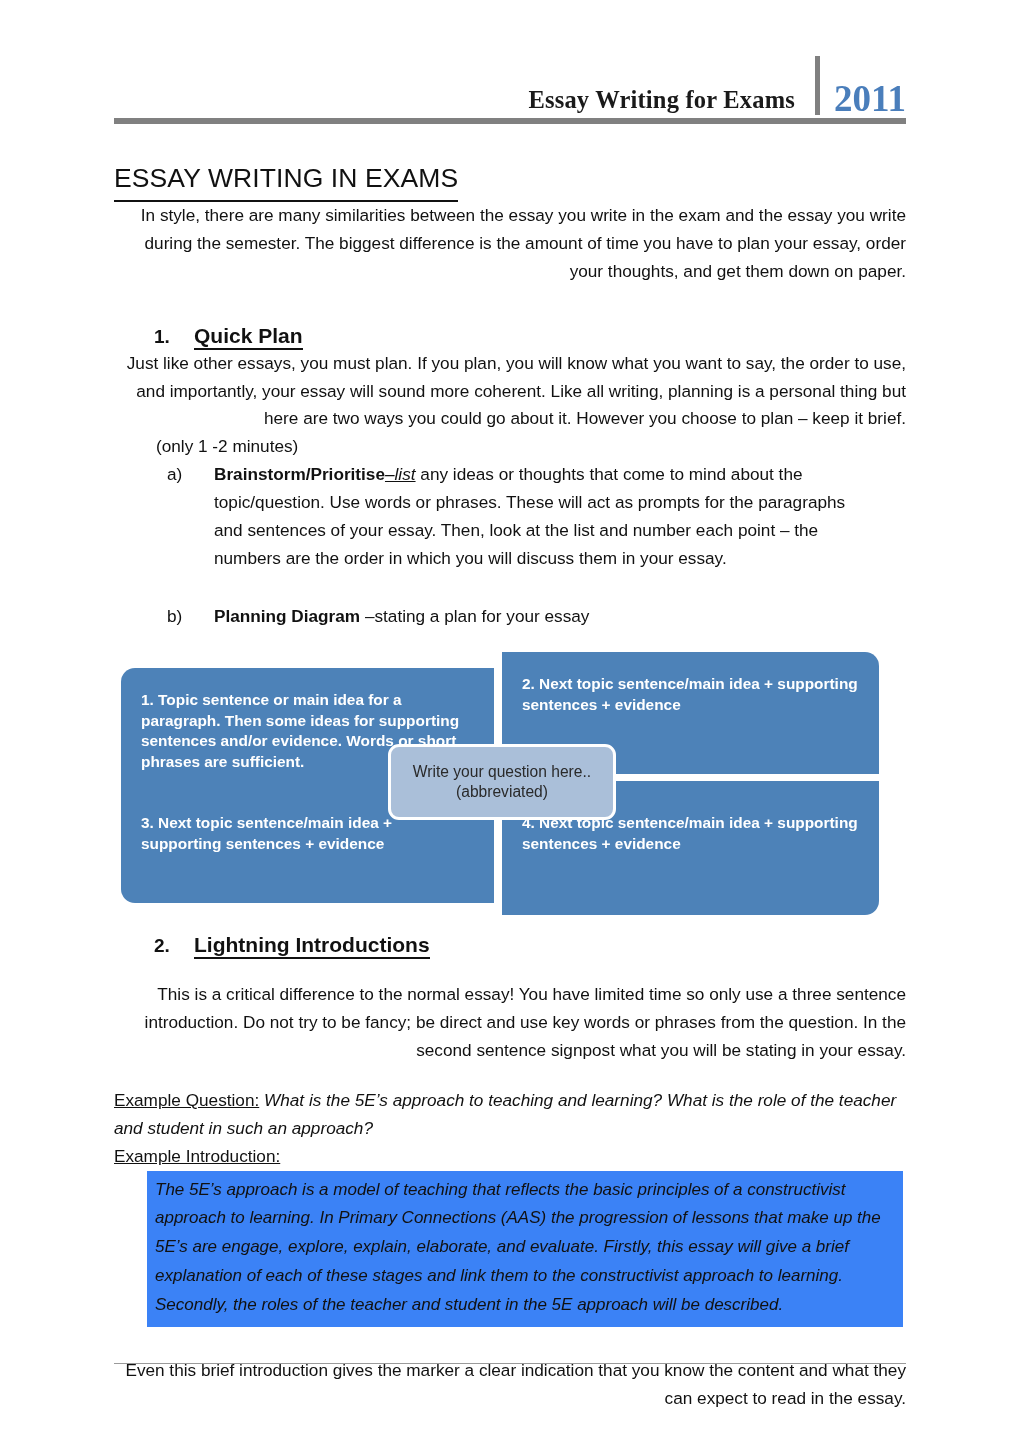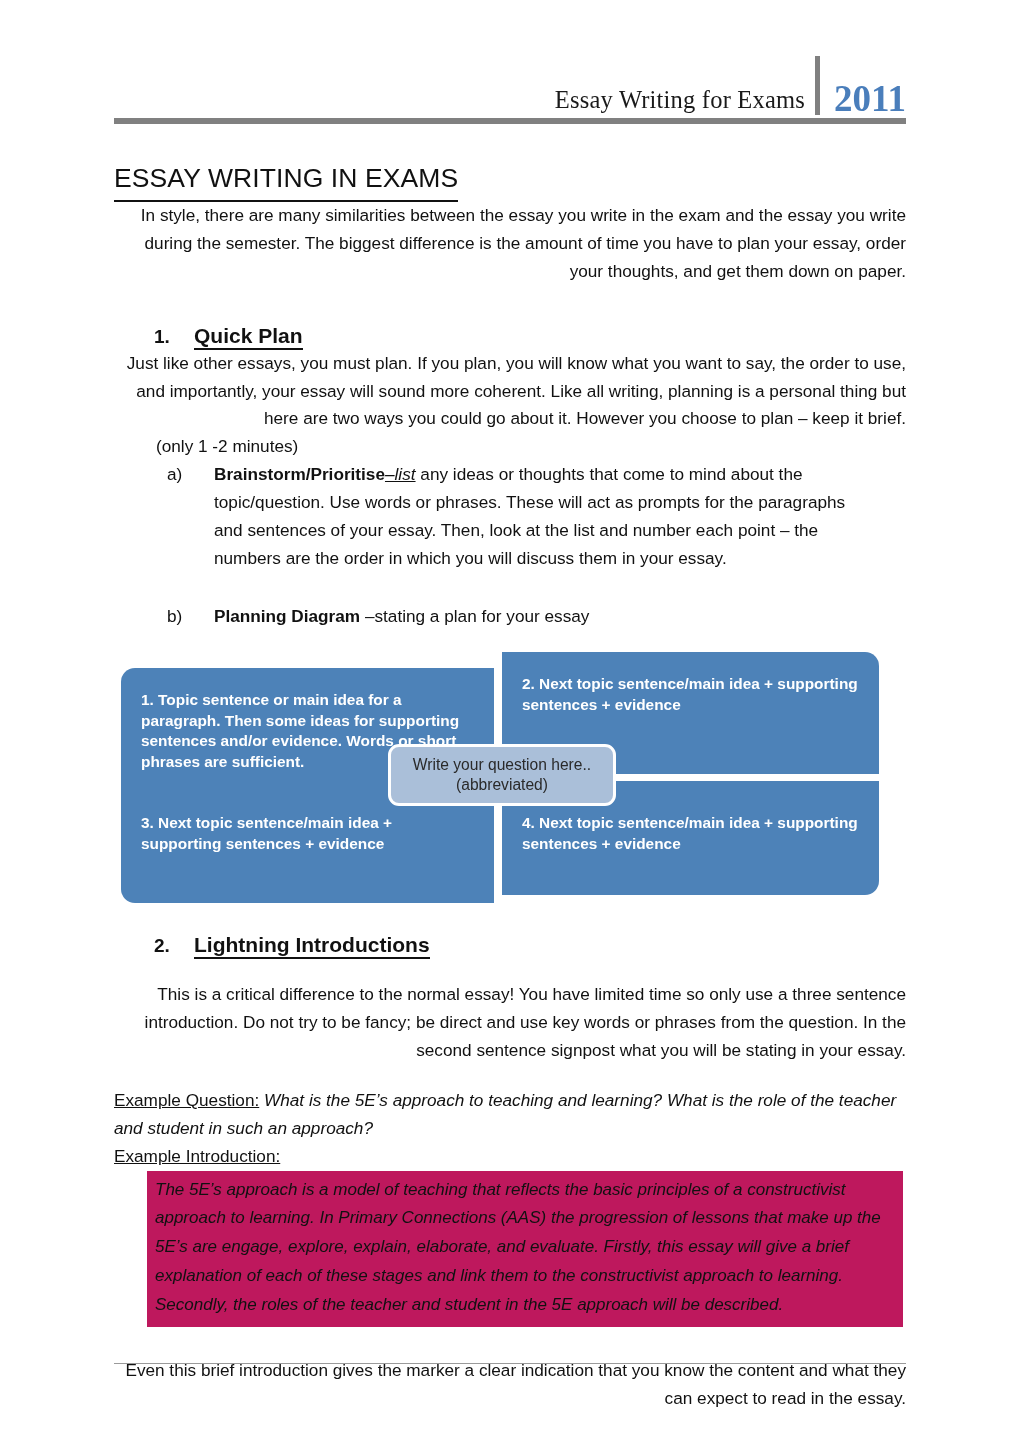--- a/index.html
+++ b/index.html
@@ -28,24 +28,24 @@
     position: relative;
     padding-top: 52px;
     height: 62px;
     display: flex;
     align-items: flex-end;
     justify-content: flex-end;
   }
   .header-title {
     font-family: "Liberation Serif", serif;
     font-size: 24.5px;
-    font-weight: normal;
+    font-weight: bold;
     color: #1a1a1a;
     letter-spacing: .2px;
-    padding-right: 10px;
+    padding-right: 20px;
     line-height: 1.1;
   }
   .header-divider {
     width: 5px;
     align-self: stretch;
     background: #808080;
     margin-bottom: -1px;
     margin-top: 4px;
   }
   .header-year {
@@ -143,46 +143,46 @@
     color: #ffffff;
     font-size: 15.4px;
     font-weight: bold;
     line-height: 1.33;
     box-sizing: border-box;
     padding: 22px 20px;
   }
   .q1 { left: 0;     top: 16px;     width: 373px; height: 122px; border-radius: 14px 0 0 0; }
   .q2 { left: 381px; top: 0;     width: 377px; height: 122px; border-radius: 0 14px 0 0; }
   .q3 { left: 0;     top: 129px; width: 373px; height: 122px; border-radius: 0 0 0 14px; padding-top: 32px;}
-  .q4 { left: 381px; top: 129px; width: 377px; height: 114px; border-radius: 0 0 14px 0; padding-top: 32px;}
+  .q4 { left: 381px; top: 129px; width: 377px; height: 134px; border-radius: 0 0 14px 0; padding-top: 32px;}
   .center-box {
     position: absolute;
     left: 267px;
     top: 92px;
     width: 228px;
-    height: 62px;
+    height: 76px;
     background: #aabfd9;
     border: 3px solid #ffffff;
     border-radius: 11px;
     box-sizing: border-box;
     display: flex;
     align-items: center;
     justify-content: center;
     text-align: center;
     color: #2a2a2a;
     font-size: 15.6px;
     line-height: 1.28;
     font-weight: normal;
   }
 
   
   .example-line { font-size: 17.2px; line-height: 1.62; }
   .q-text { font-weight: normal; font-style: italic; text-align: center; }
   .shaded {
-    background: #be185d;
+    background: #3b82f6;
     margin-left: 33px;
     padding: 5px 8px 7px 8px;
     font-size: 17px;
     font-style: italic;
     line-height: 1.7;
     max-width: 740px;
   }
 
   
   .doc-footer {

